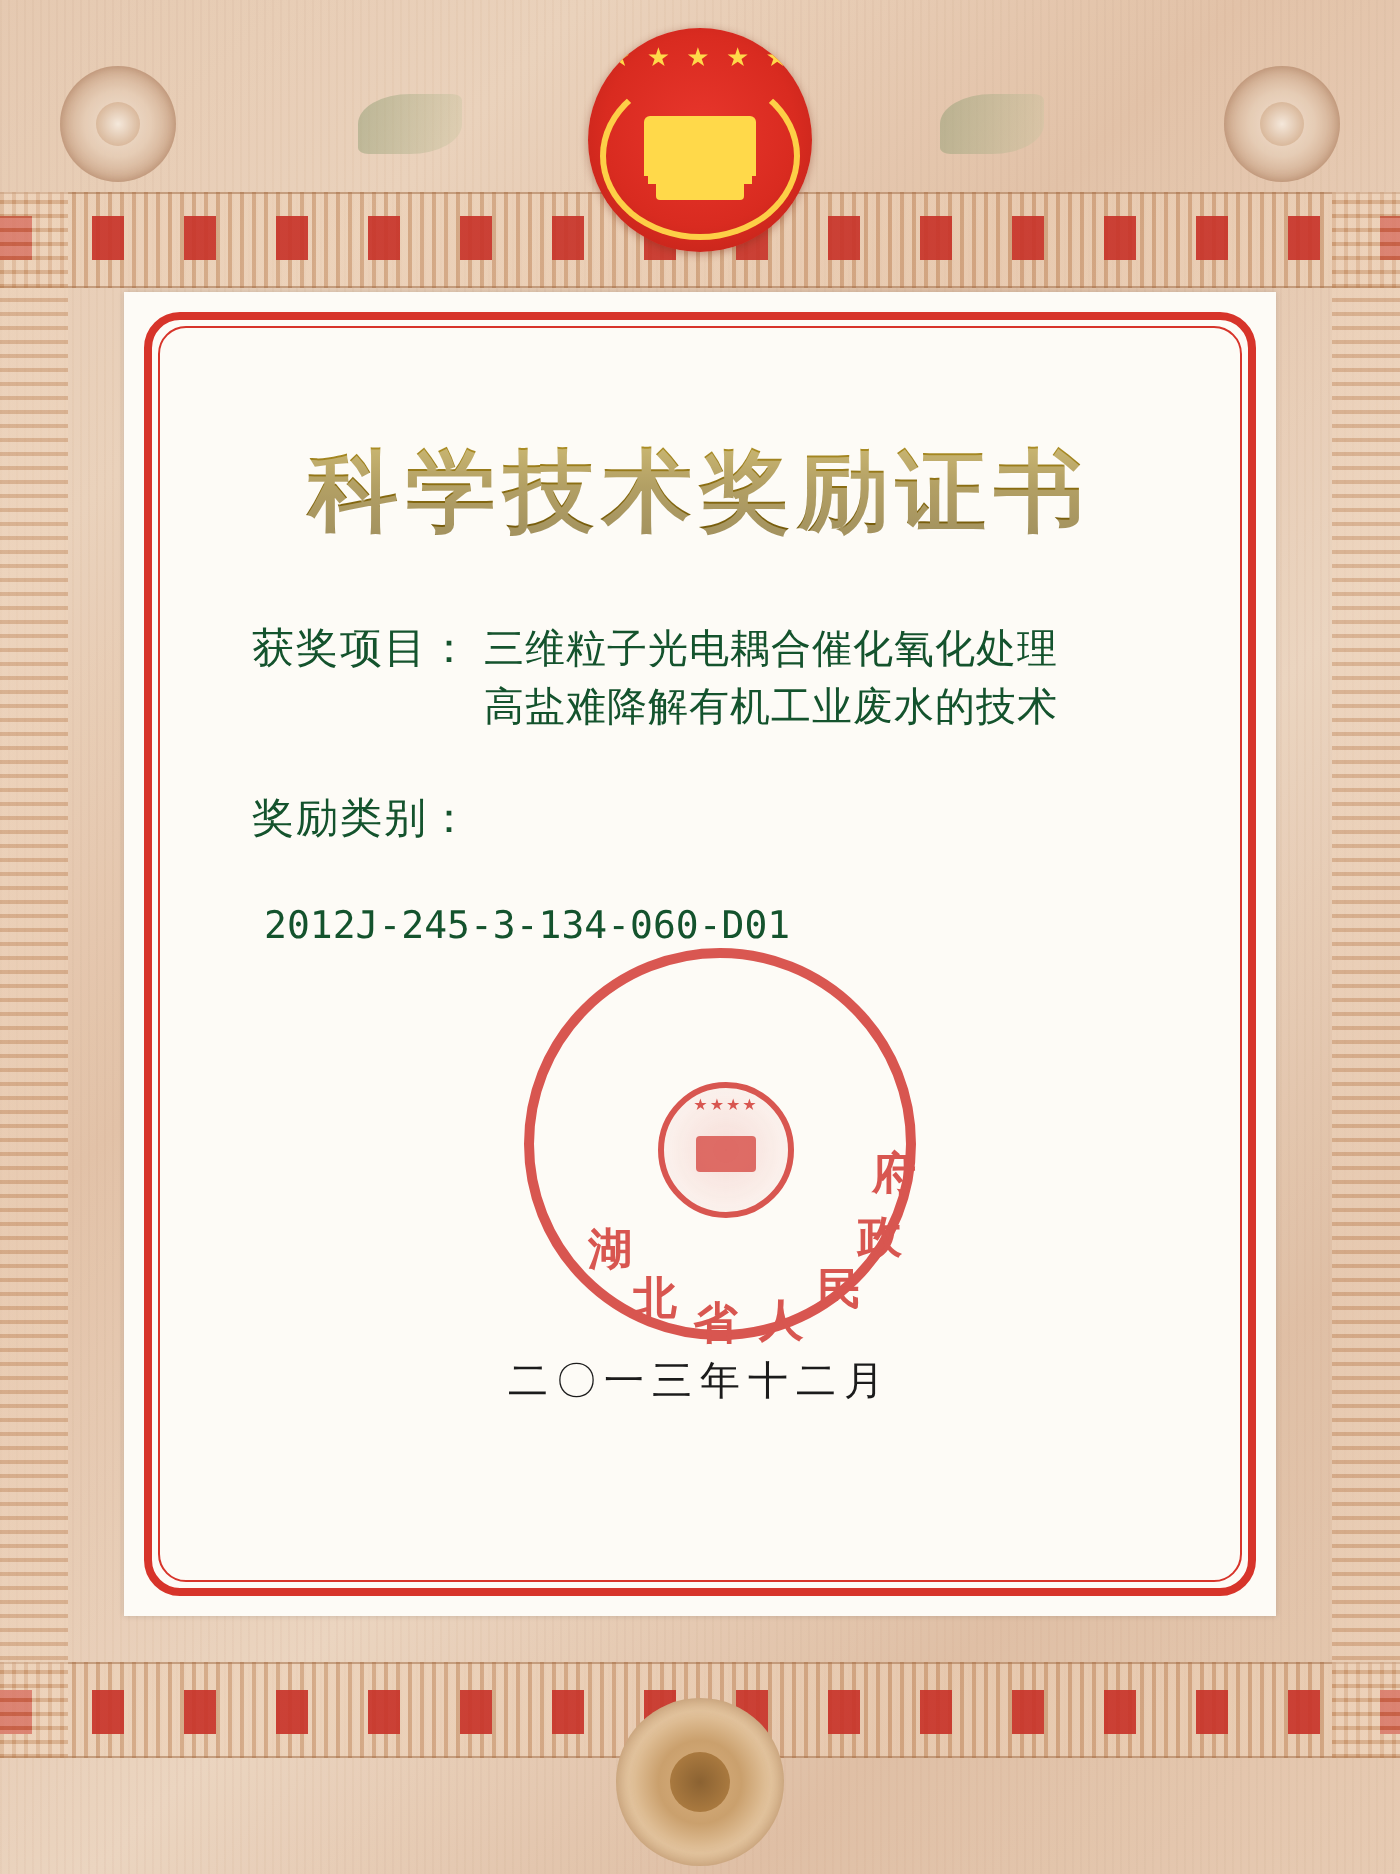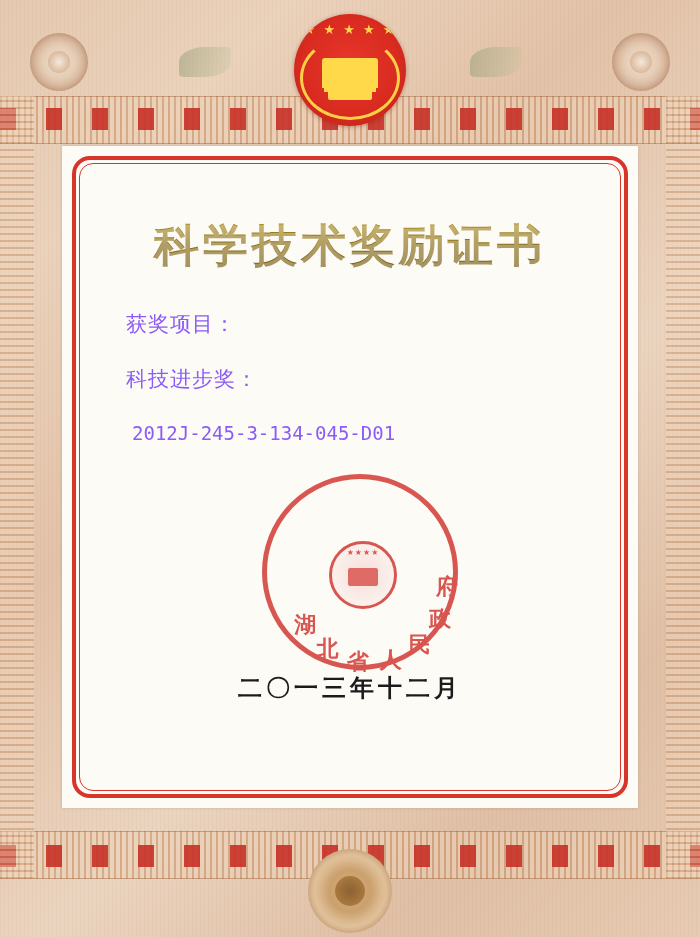--- a/index.html
+++ b/index.html
@@ -218,21 +218,21 @@
   .fields {
     margin-top: 34px;
     padding-left: 34px;
     padding-right: 10px;
   }
   .field-row {
     display: flex;
     align-items: flex-start;
     margin-bottom: 27px;
     font-family: "DejaVu Serif", serif;
-    color: #8b5cf6;
+    color: #14532d;
   }
   .field-label {
     flex: 0 0 auto;
     font-size: 21px;
     letter-spacing: 1px;
     white-space: nowrap;
   }
   .field-value {
     flex: 1 1 auto;
     font-size: 20px;
@@ -304,24 +304,23 @@
     color: #d1322c;
     transform-origin: 0 0;
   }
 
   .date-line {
     position: absolute;
     left: 0; right: 0;
     bottom: 74px;
     text-align: center;
     font-family: "DejaVu Serif", serif;
-    font-size: 24px;
+    font-size: 20px;
     letter-spacing: 4px;
     color: #1b1b1b;
-    font-weight: bold;
   }
 </style>
 </head>
 <body>
 
 <div class="certificate">
 
   <div class="flower-row flower-top">
     <div class="flower"></div>
     <div class="leaf"></div>
@@ -349,30 +348,34 @@
     <div class="red-border-inner"></div>
 
     <div class="content">
 
       <div class="cert-title">科学技术奖励证书</div>
 
       <div class="fields">
 
         <div class="field-row">
           <div class="field-label">获奖项目：</div>
+          <div class="field-value">
+            <span>三维粒子光电耦合催化氧化处理</span>
+            <span class="line2">高盐难降解有机工业废水的技术</span>
+          </div>
         </div>
 
 
         <div class="field-row">
-          <div class="field-label">科技进步奖：</div>
+          <div class="field-label">奖励类别：</div>
         </div>
 
 
         <div class="field-row">
-          <div class="field-value mono">2012J-245-3-134-045-D01</div>
+          <div class="field-value mono">2012J-245-3-134-060-D01</div>
         </div>
 
       </div>
 
       <div class="seal" style="left:170px;">
         <div class="seal-text">
           <span style="transform: rotate(-120deg) translate(0,-76px) rotate(120deg);">湖</span>
           <span style="transform: rotate(-145deg) translate(0,-76px) rotate(145deg);">北</span>
           <span style="transform: rotate(-170deg) translate(0,-76px) rotate(170deg);">省</span>
           <span style="transform: rotate(165deg) translate(0,-76px) rotate(-165deg);">人</span>

